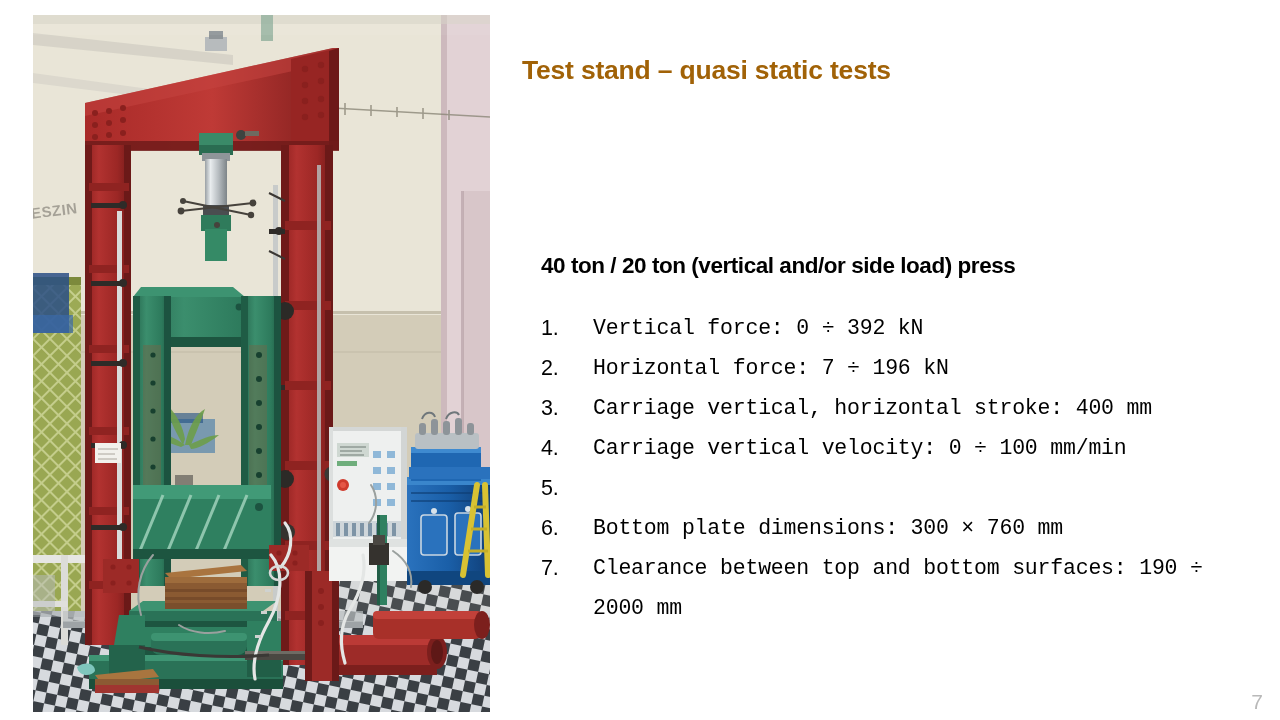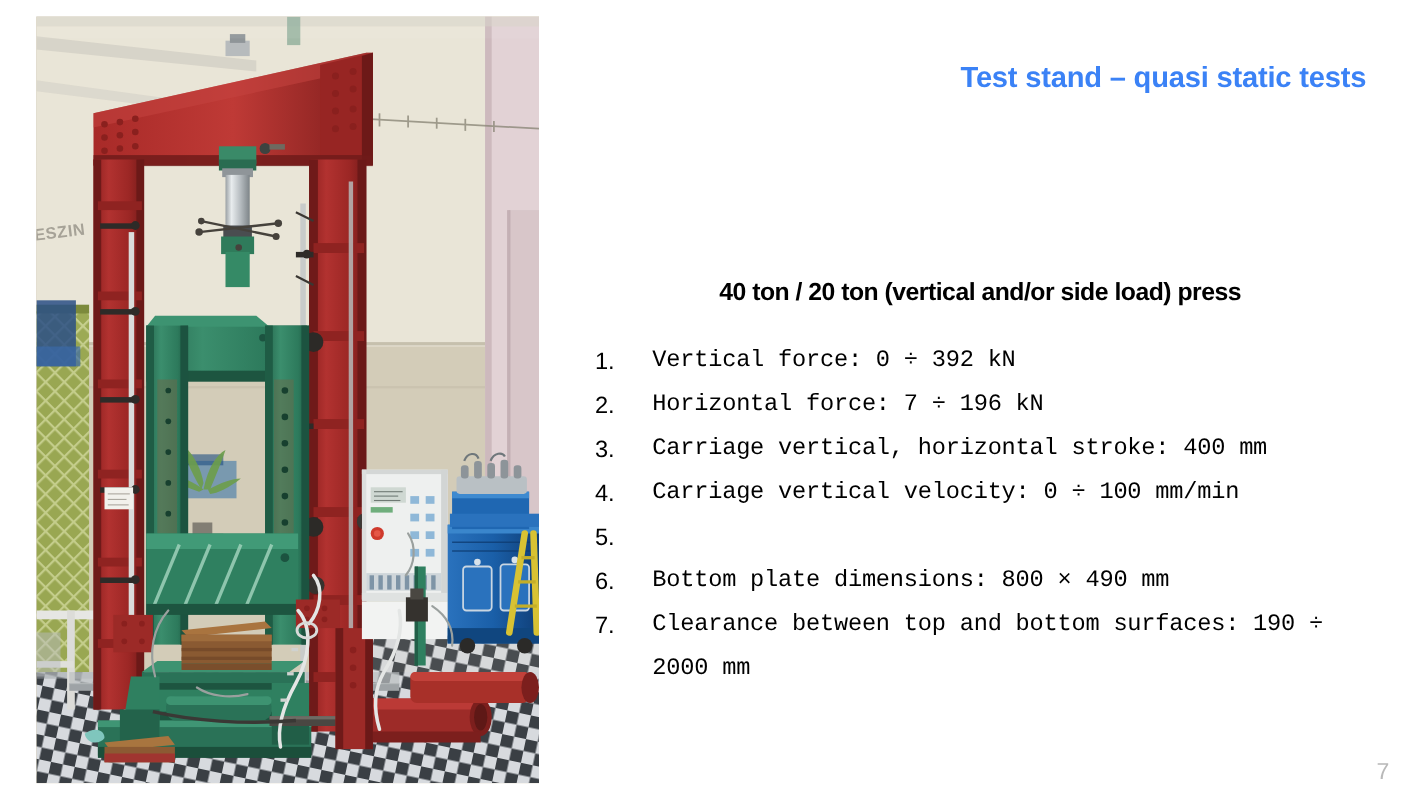--- a/index.html
+++ b/index.html
@@ -34,36 +34,34 @@
   .photo svg { display: block; width: 100%; height: 100%; }
 
   
   .title {
     position: absolute;
     left: 522px;
     top: 55px;
     width: 720px;
     font-size: 26.5px;
     font-weight: bold;
-    color: #3b82f6;
+    color: #a16207;
     letter-spacing: -0.2px;
     line-height: 1.2;
-    text-align: right;
   }
   .subtitle {
     position: absolute;
     left: 541px;
     top: 252px;
     width: 700px;
     font-size: 22.5px;
     font-weight: bold;
     color: #000000;
     letter-spacing: -0.45px;
     line-height: 1.2;
-    text-align: center;
   }
 
   .speclist {
     position: absolute;
     left: 541px;
     top: 308px;
     width: 700px;
   }
   .spec-row {
     display: flex;
@@ -634,21 +632,21 @@
     </div>
     <div class="spec-row">
       <span class="spec-num">4.</span>
       <span class="spec-text">Carriage vertical velocity: 0 ÷ 100 mm/min</span>
     </div>
     <div class="spec-row">
       <span class="spec-num">5.</span>
     </div>
     <div class="spec-row">
       <span class="spec-num">6.</span>
-      <span class="spec-text">Bottom plate dimensions: 800 × 490 mm</span>
+      <span class="spec-text">Bottom plate dimensions: 300 × 760 mm</span>
     </div>
     <div class="spec-row">
       <span class="spec-num">7.</span>
       <span class="spec-text">Clearance between top and bottom surfaces: 190 ÷ 2000 mm</span>
     </div>
   </div>
 
   <div class="pagenum">7</div>
 
 </div>

